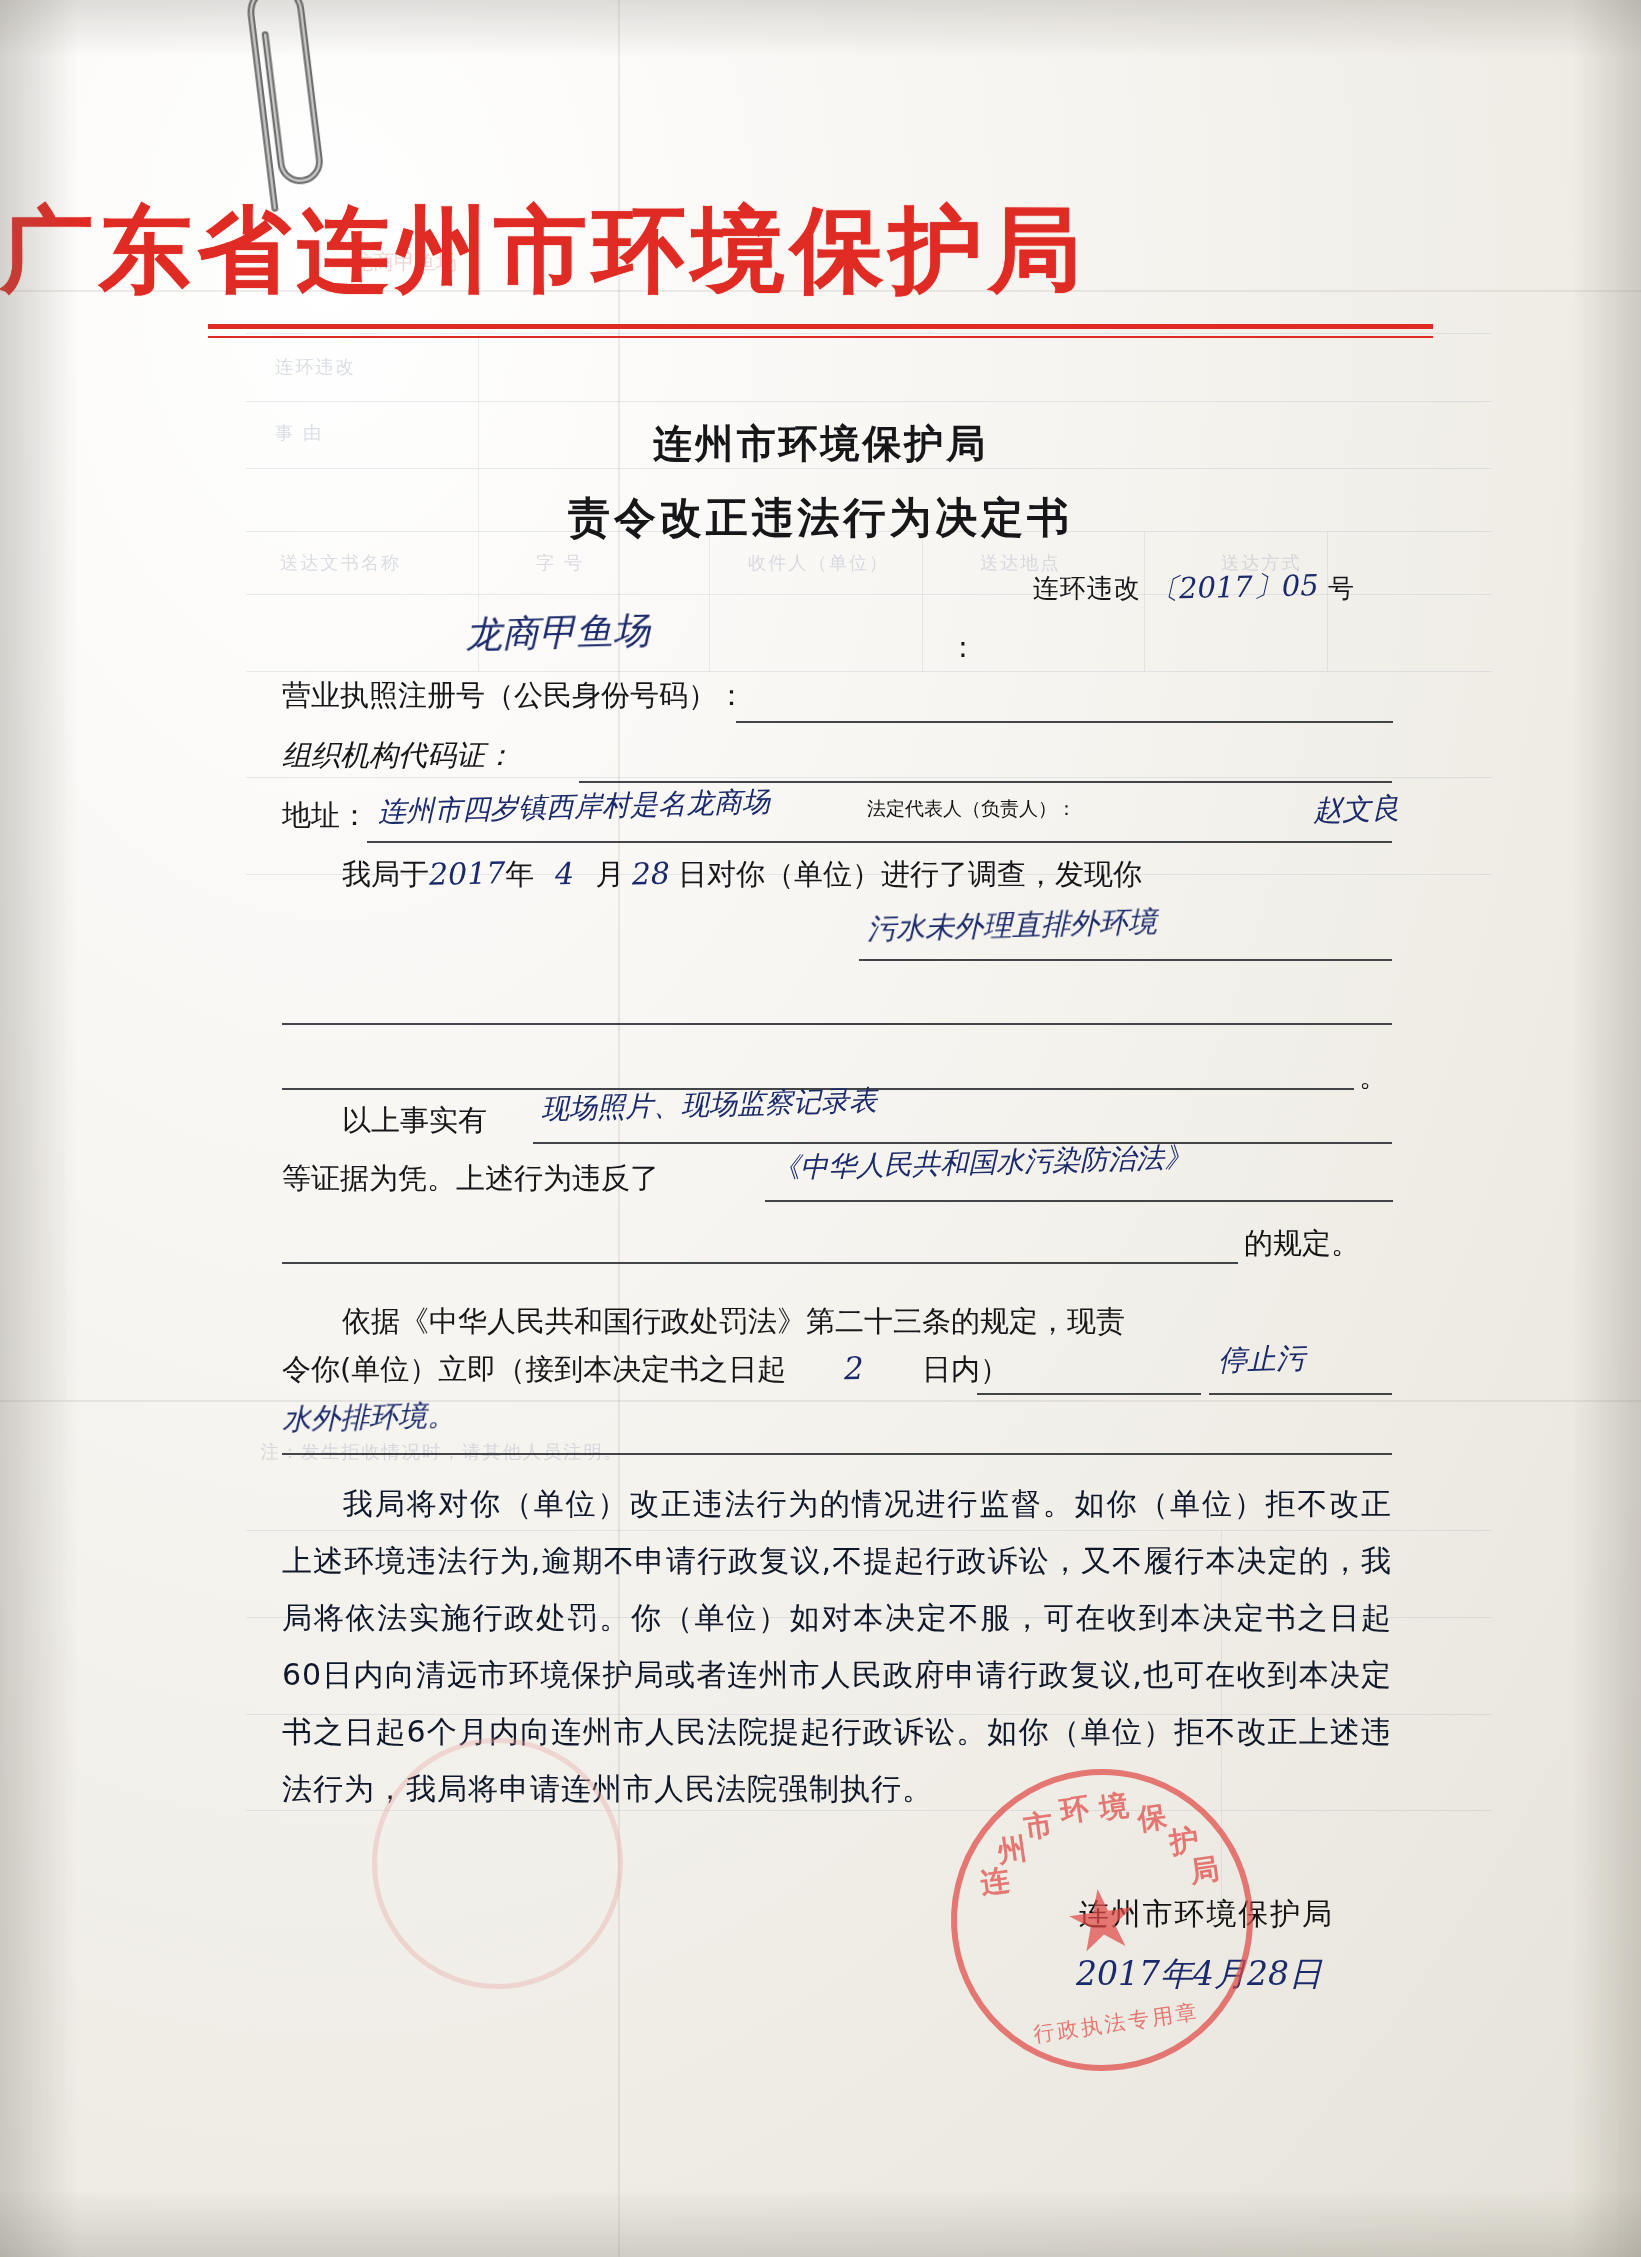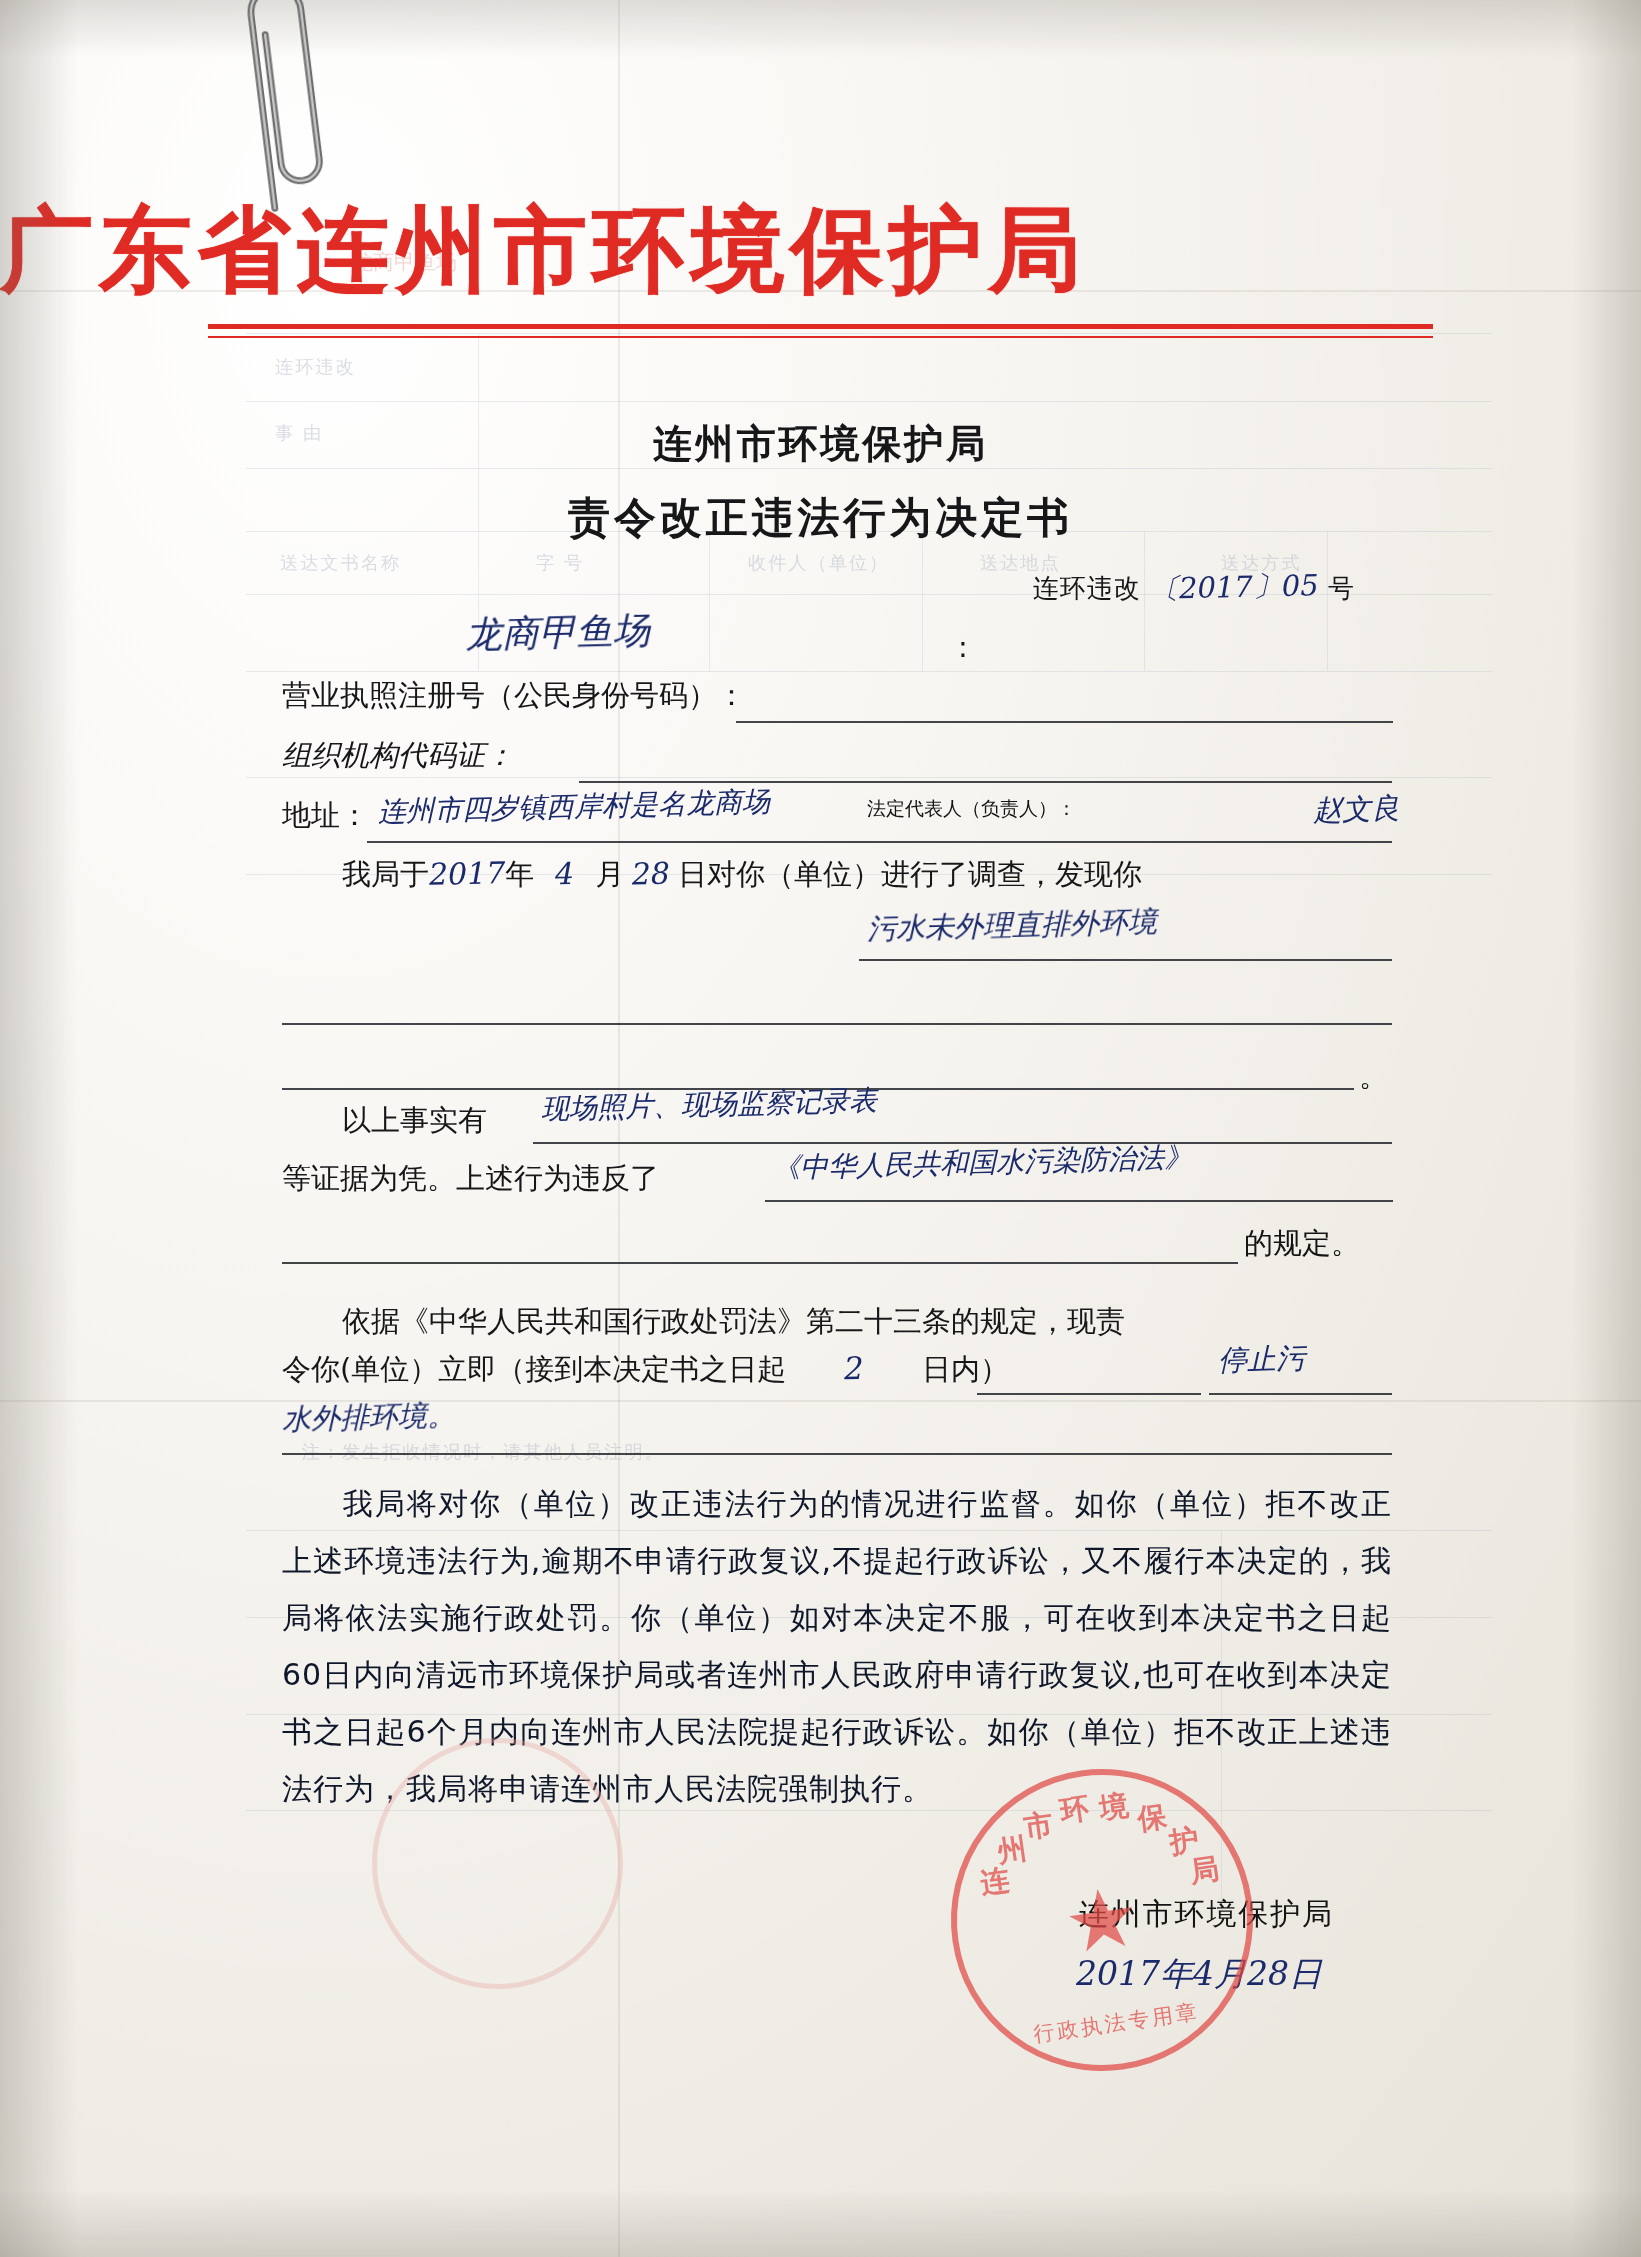--- a/index.html
+++ b/index.html
@@ -297,21 +297,21 @@
     <div class="ghost-text" style="left:502px;top:217px;">收件人（单位）</div>
     <div class="ghost-text" style="left:734px;top:217px;">送达地点</div>
     <div class="ghost-text" style="left:975px;top:217px;">送达方式</div>
     <div class="ghost-line" style="left:0;top:444px;width:1246px;"></div>
     <div class="ghost-line" style="left:0;top:541px;width:1246px;"></div>
     <div class="ghost-line" style="left:0;top:1197px;width:1246px;"></div>
     <div class="ghost-line" style="left:0;top:1284px;width:1246px;"></div>
     <div class="ghost-line" style="left:0;top:1381px;width:1246px;"></div>
     <div class="ghost-line" style="left:0;top:1477px;width:1246px;"></div>
     <div class="ghost-vline" style="left:975px;top:1197px;height:386px;"></div>
-    <div class="ghost-text" style="left:14.5px;top:1106px;margin-left:41px;">注：发生拒收情况时，请其他人员注明。</div>
+    <div class="ghost-text" style="left:14.5px;top:1106px;">注：发生拒收情况时，请其他人员注明。</div>
   </div>
 
   <div class="stamp-faint"></div>
 
   <svg class="clip" viewBox="0 0 110 260">
     <path d="M38 250 L38 48 A26 26 0 0 1 90 48 L90 205 A20 20 0 0 1 50 205 L50 70" fill="none" stroke="#6d6d6d" stroke-width="7" stroke-linecap="round"></path>
     <path d="M38 250 L38 48 A26 26 0 0 1 90 48 L90 205 A20 20 0 0 1 50 205 L50 70" fill="none" stroke="#c8c8c8" stroke-width="2.5" stroke-linecap="round"></path>
   </svg>
 
   <div class="masthead">广东省连州市环境保护局</div>

